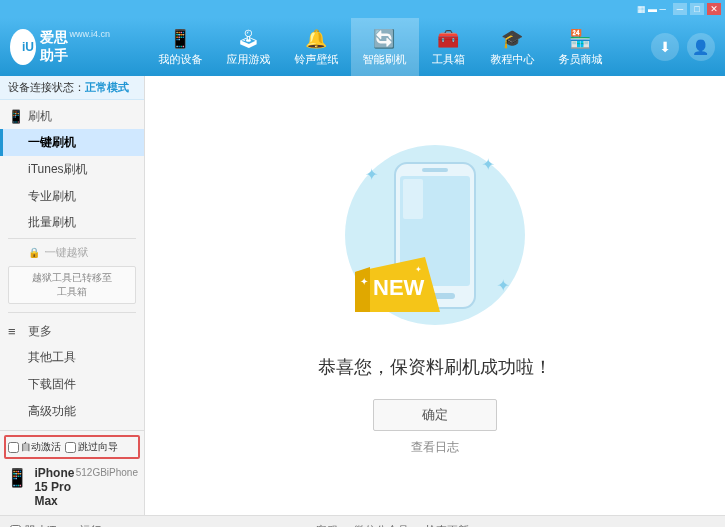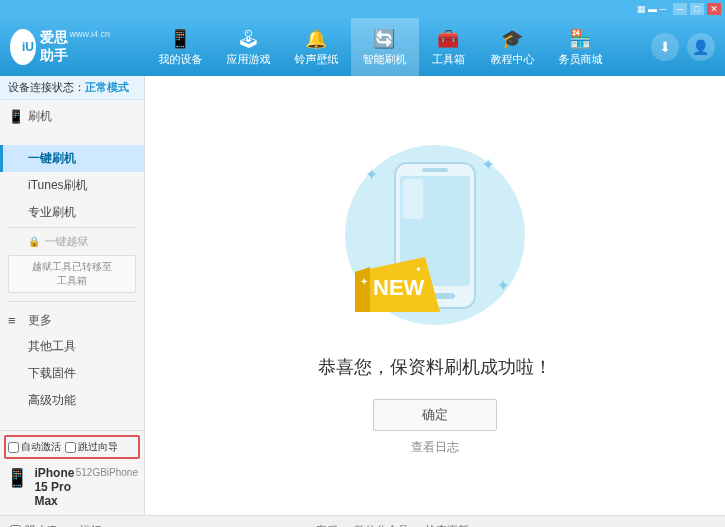--- a/index.html
+++ b/index.html
@@ -137,25 +137,24 @@
     }
     .sidebar-item {
       padding: 5px 8px 5px 28px;
       font-size: 12px;
       color: #444;
       cursor: pointer;
       line-height: 1.4;
     }
     .sidebar-item.active {
       background: #d0e8ff;
-      color: #0369a1;
+      color: #000000;
       font-weight: bold;
       border-left: 3px solid #2196d4;
       padding-left: 25px;
-      margin-top: 16px;
     }
     .sidebar-divider {
       height: 1px;
       background: #ddd;
       margin: 2px 8px;
     }
     .disabled-item {
       padding: 4px 8px 4px 28px;
       font-size: 11px;
       color: #aaa;
@@ -424,20 +423,23 @@
           <span>刷机</span>
         </div>
         <div class="sidebar-item active">
           <span>一键刷机</span>
         </div>
         <div class="sidebar-item">
           <span>iTunes刷机</span>
         </div>
         <div class="sidebar-item">
           <span>专业刷机</span>
+        </div>
+        <div class="sidebar-item">
+          <span>批量刷机</span>
         </div>
 
         <div class="sidebar-divider"></div>
 
         <div class="disabled-item">
           <span class="lock-icon">🔒</span>
           <span>一键越狱</span>
         </div>
         <div class="disabled-box">
           <span style="white-space:pre-line;">越狱工具已转移至

